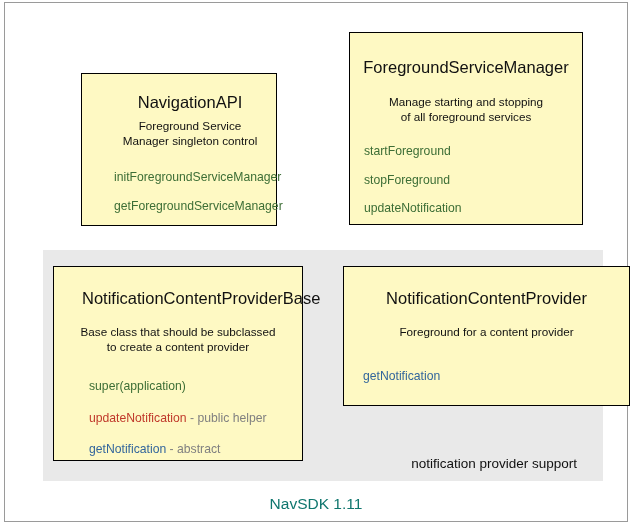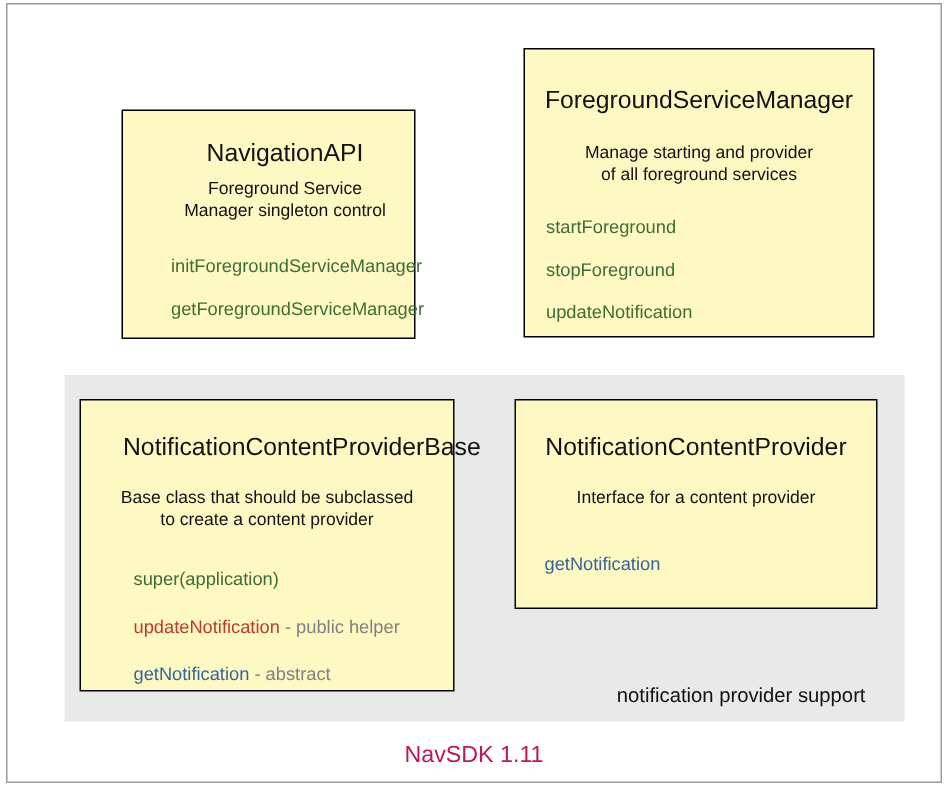--- a/index.html
+++ b/index.html
@@ -100,34 +100,34 @@
 
   #box-notification-content-provider-base {
     left: 48px; top: 263px; width: 250px; height: 195px;
   }
   #box-notification-content-provider-base .box-title { margin-top: 22px; padding-left: 28px; }
   #box-notification-content-provider-base .box-desc  { margin-top: 18px; }
   #box-notification-content-provider-base .member-list { margin-top: 25px; padding-left: 35px; }
   #box-notification-content-provider-base .member + .member { margin-top: 18px; }
 
   #box-notification-content-provider {
-    left: 338px; top: 263px; width: 242px; height: 140px;
+    left: 338px; top: 263px; width: 287px; height: 140px;
   }
   #box-notification-content-provider .box-title { margin-top: 22px; }
   #box-notification-content-provider .box-desc  { margin-top: 18px; }
   #box-notification-content-provider .member-list { margin-top: 30px; padding-left: 19px; }
 
   .footer-label {
     position: absolute;
     left: 0;
     right: 0;
     top: 492px;
     text-align: center;
     font-size: 15.5px;
-    color: #be185d;
+    color: #0f766e;
   }
 </style>
 </head>
 <body>
 
 <div id="canvas">
   <div class="outer-frame">
 
     <div class="gray-panel">
       <div class="panel-caption">notification provider support</div>
@@ -145,21 +145,21 @@
         </div>
         <div class="member">
           <span class="m-name green">getForegroundServiceManager</span><span class="m-note"></span>
         </div>
       </div>
     </div>
 
     <div class="class-box" id="box-foreground-service-manager">
       <div class="box-title">ForegroundServiceManager</div>
       <div class="box-desc">
-        <div>Manage starting and provider</div>
+        <div>Manage starting and stopping</div>
         <div>of all foreground services</div>
       </div>
       <div class="member-list">
         <div class="member">
           <span class="m-name green">startForeground</span><span class="m-note"></span>
         </div>
         <div class="member">
           <span class="m-name green">stopForeground</span><span class="m-note"></span>
         </div>
         <div class="member">
@@ -183,21 +183,21 @@
         </div>
         <div class="member">
           <span class="m-name blue">getNotification</span><span class="m-note"> - abstract</span>
         </div>
       </div>
     </div>
 
     <div class="class-box" id="box-notification-content-provider">
       <div class="box-title">NotificationContentProvider</div>
       <div class="box-desc">
-        <div>Interface for a content provider</div>
+        <div>Foreground for a content provider</div>
       </div>
       <div class="member-list">
         <div class="member">
           <span class="m-name blue">getNotification</span><span class="m-note"></span>
         </div>
       </div>
     </div>
 
     <div class="footer-label">NavSDK 1.11</div>
 

